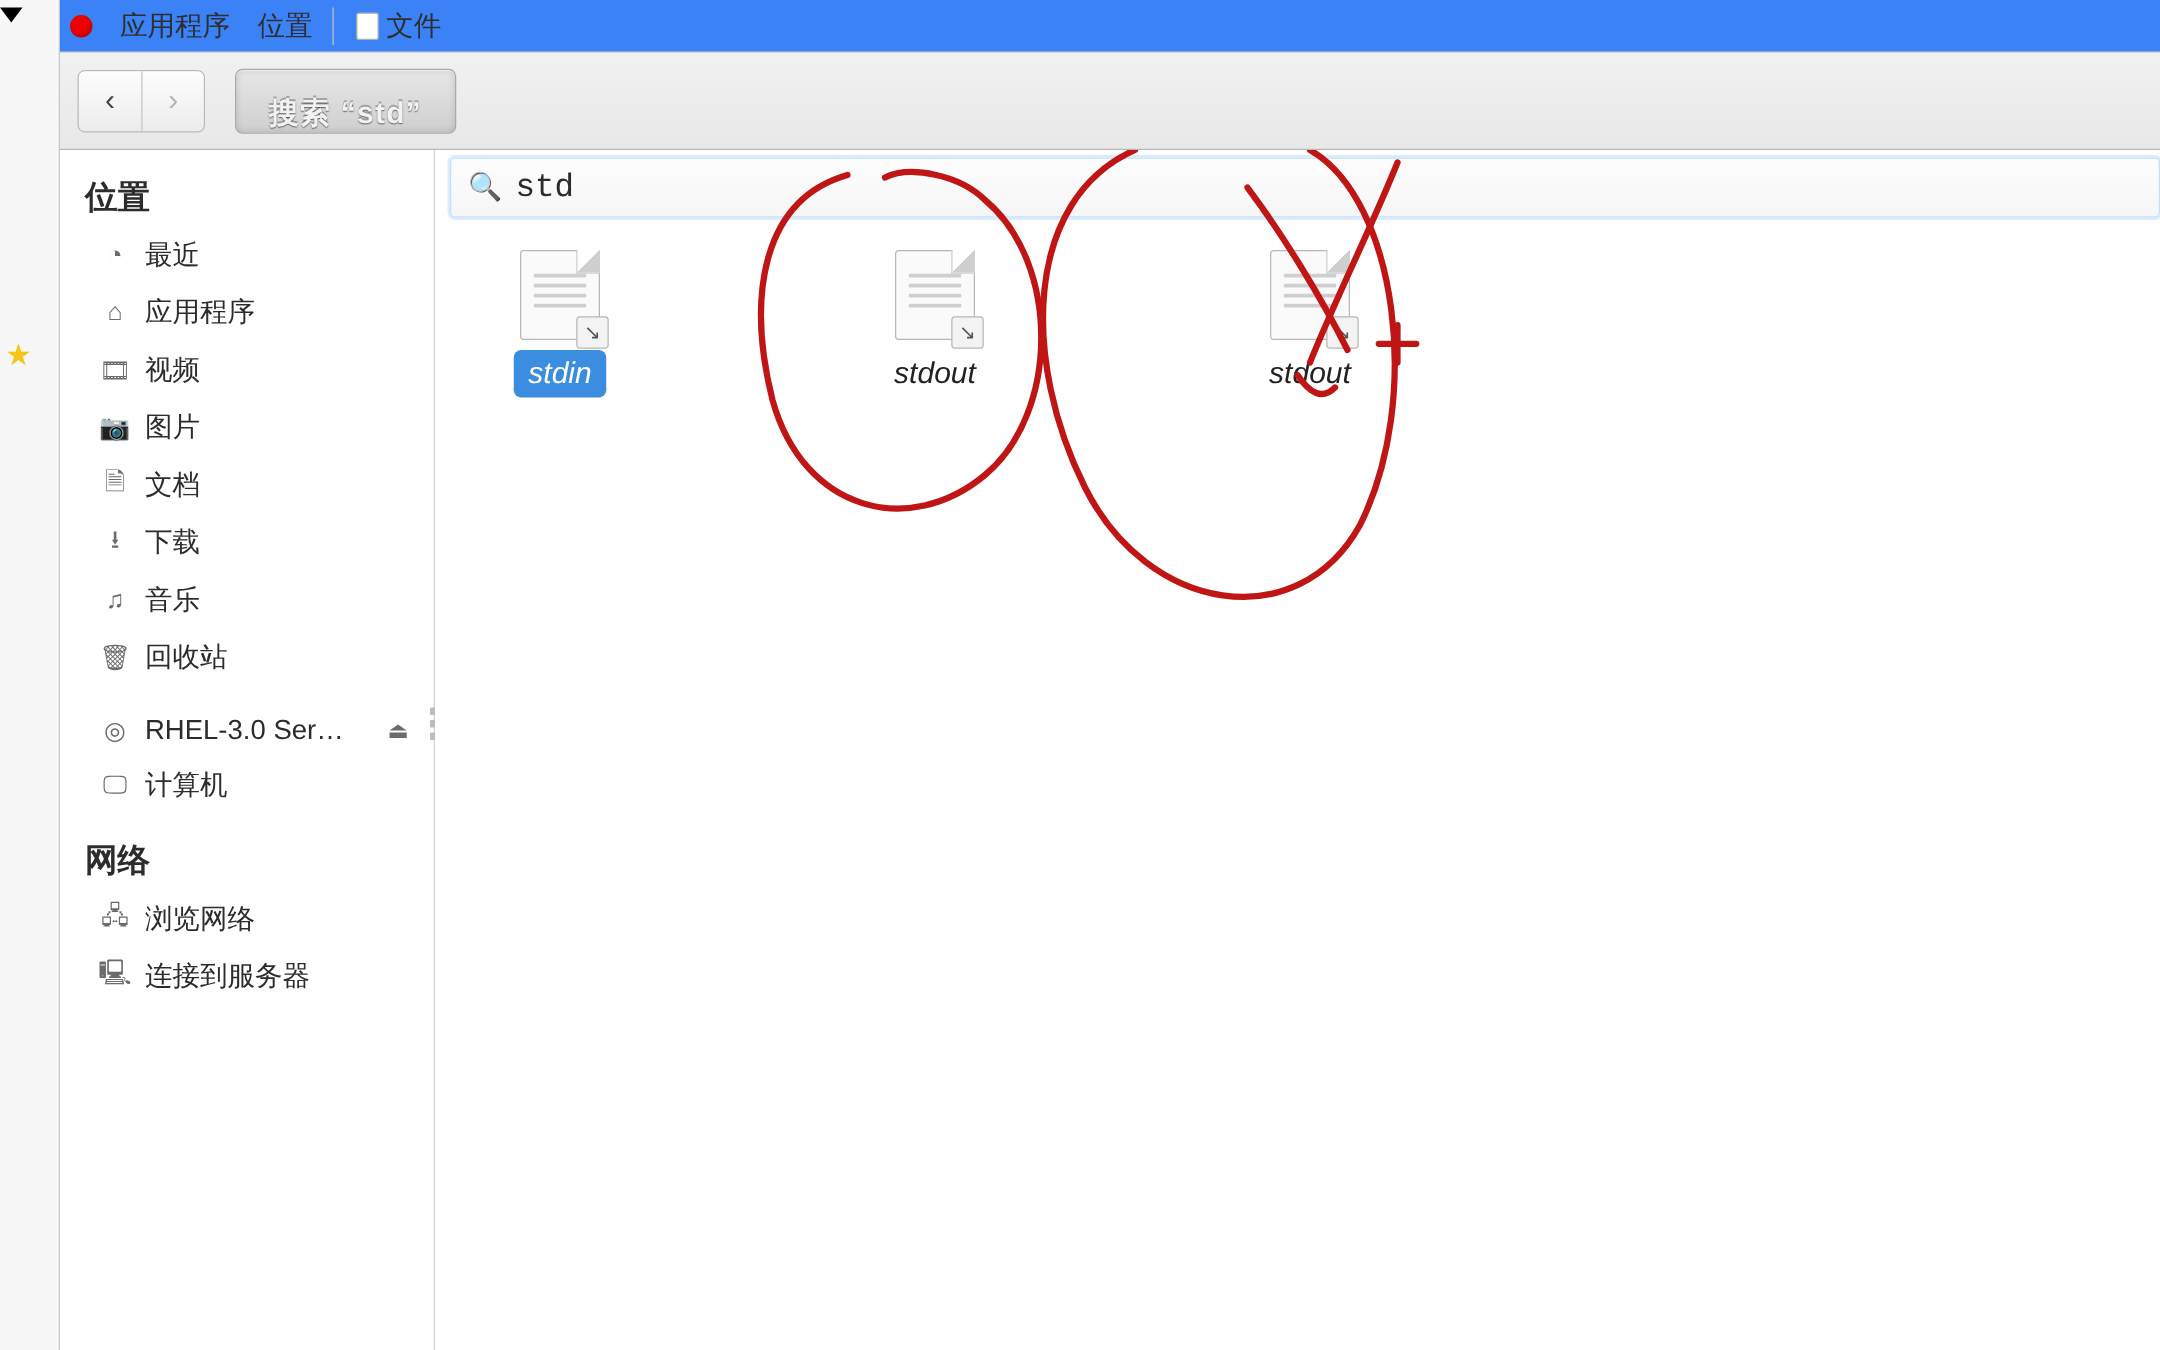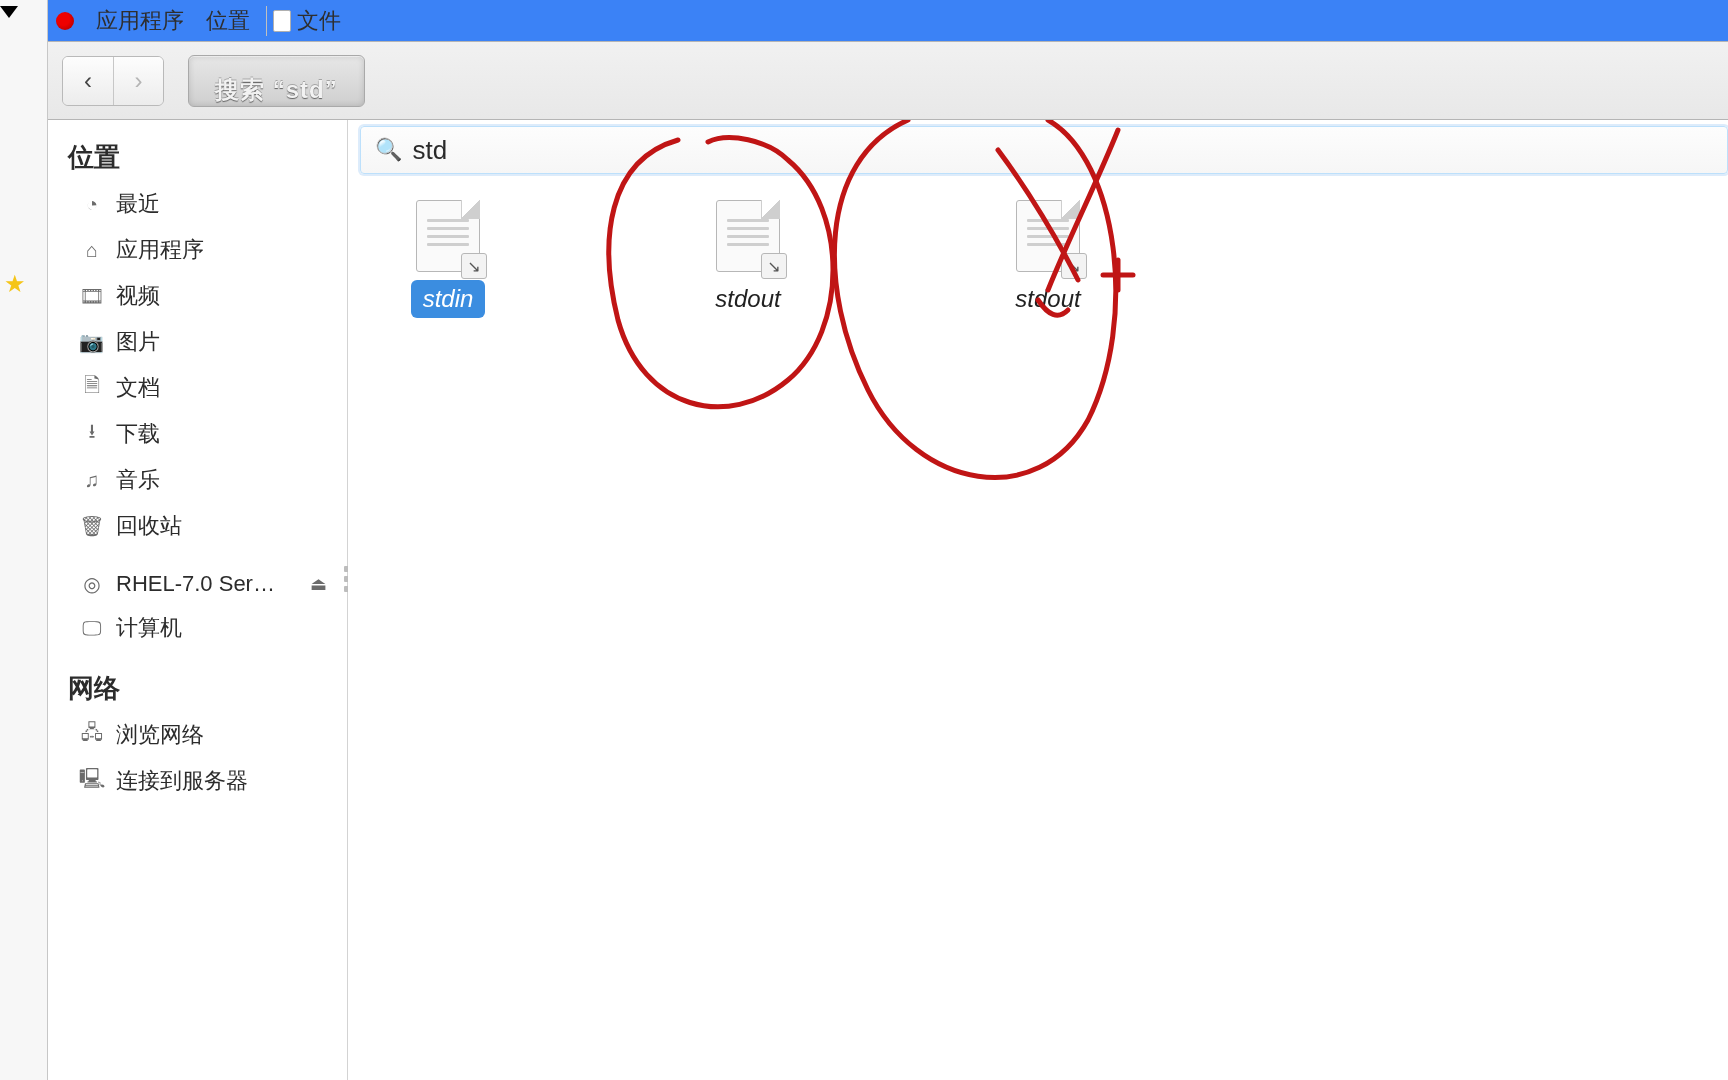--- a/index.html
+++ b/index.html
@@ -35,21 +35,21 @@
     width: 18px; height: 18px; border-radius: 50%;
     background: radial-gradient(circle at 40% 40%, #ee0000 40%, #a00000 100%);
     margin-right: 10px;
   }
   .menubar .menu-item { padding: 4px 10px; cursor: default; }
   .menubar .divider {
     width: 1px; height: 30px; background: #c0c0c0; margin: 0 4px;
   }
   .menubar .title-tab {
     display: flex; align-items: center; gap: 6px;
-    margin-left: 0;
+    margin-left: 12px;
     text-align: right;
   }
   .menubar .page-icon {
     width: 18px; height: 22px; background: #fff; border: 1px solid #b0b0b0;
     border-radius: 2px; position: relative;
   }
 
   
   .toolbar {
     height: 78px; background: linear-gradient(#f1f1f1,#e8e8e8);
@@ -119,21 +119,21 @@
   .searchbar {
     position: absolute; left: 12px; right: 0; top: 6px; height: 48px;
     background: linear-gradient(#fdfdfd,#f6f6f6);
     border: 1px solid #bde0fb; border-radius: 4px;
     display: flex; align-items: center; padding: 0 14px; gap: 10px;
     box-shadow: 0 0 0 2px rgba(120,180,240,.25);
   }
   .searchbar .search-icon { color: #8a8a8a; font-size: 22px; }
   .searchbar input {
     border: none; outline: none; background: transparent;
-    font-size: 26px; color: #2b2b2b; width: 100%; font-family: Liberation Sans, sans-serif;
+    font-size: 26px; color: #2b2b2b; width: 100%; font-family: Liberation Mono, monospace;
   }
   @keyframes blink { 50% { opacity: 0; } }
 
   .files {
     position: absolute; left: 0; right: 0; top: 70px; bottom: 0;
     padding: 10px 40px; display: flex; gap: 180px;
     align-items: flex-start;
   }
   .file {
     display: flex; flex-direction: column; align-items: center; gap: 10px;
@@ -245,21 +245,21 @@
       </div>
       <div class="sidebar-item">
         <span class="icon">🗑</span>
         <span class="label">回收站</span>
       </div>
 
       <div class="section-gap"></div>
 
       <div class="sidebar-item">
         <span class="icon">◎</span>
-        <span class="label">RHEL-7.0 Ser…</span>
+        <span class="label">RHEL-3.0 Ser…</span>
         <span class="eject">⏏</span>
       </div>
       <div class="sidebar-item">
         <span class="icon">🖵</span>
         <span class="label">计算机</span>
       </div>
 
       <div class="section-gap"></div>
       <h3>网络</h3>
 

